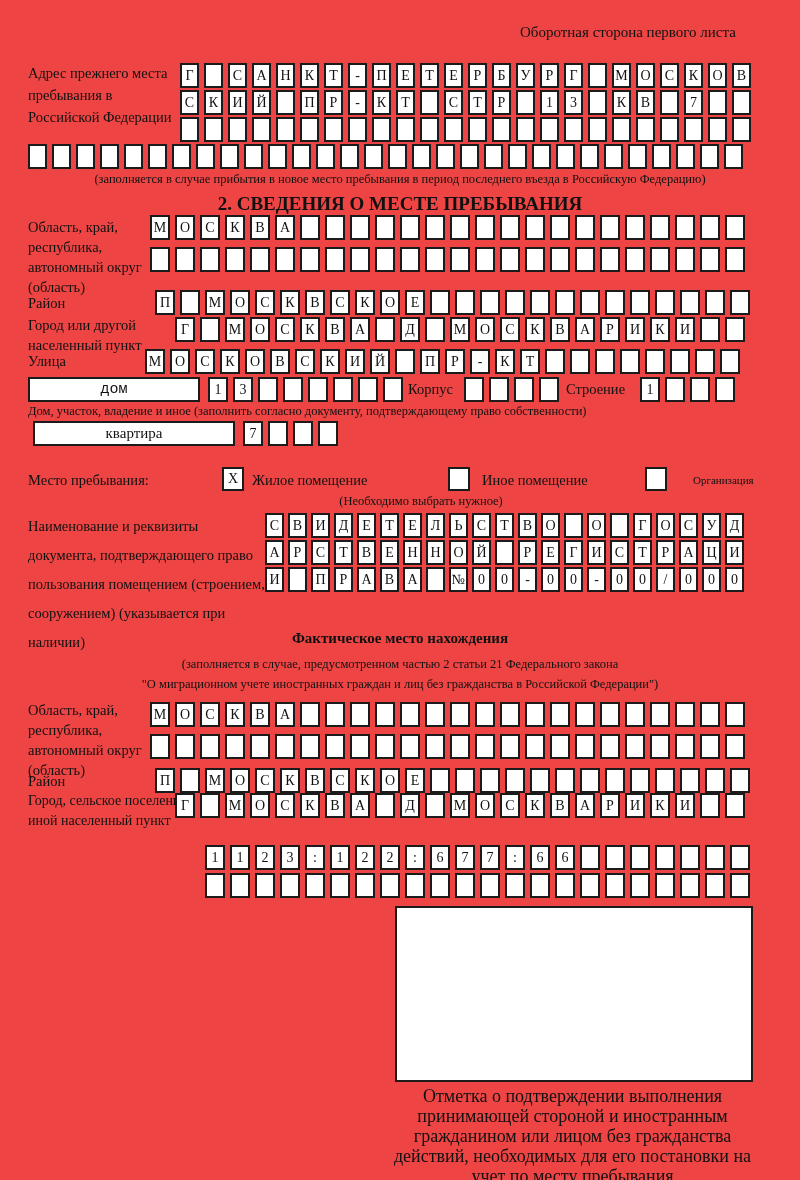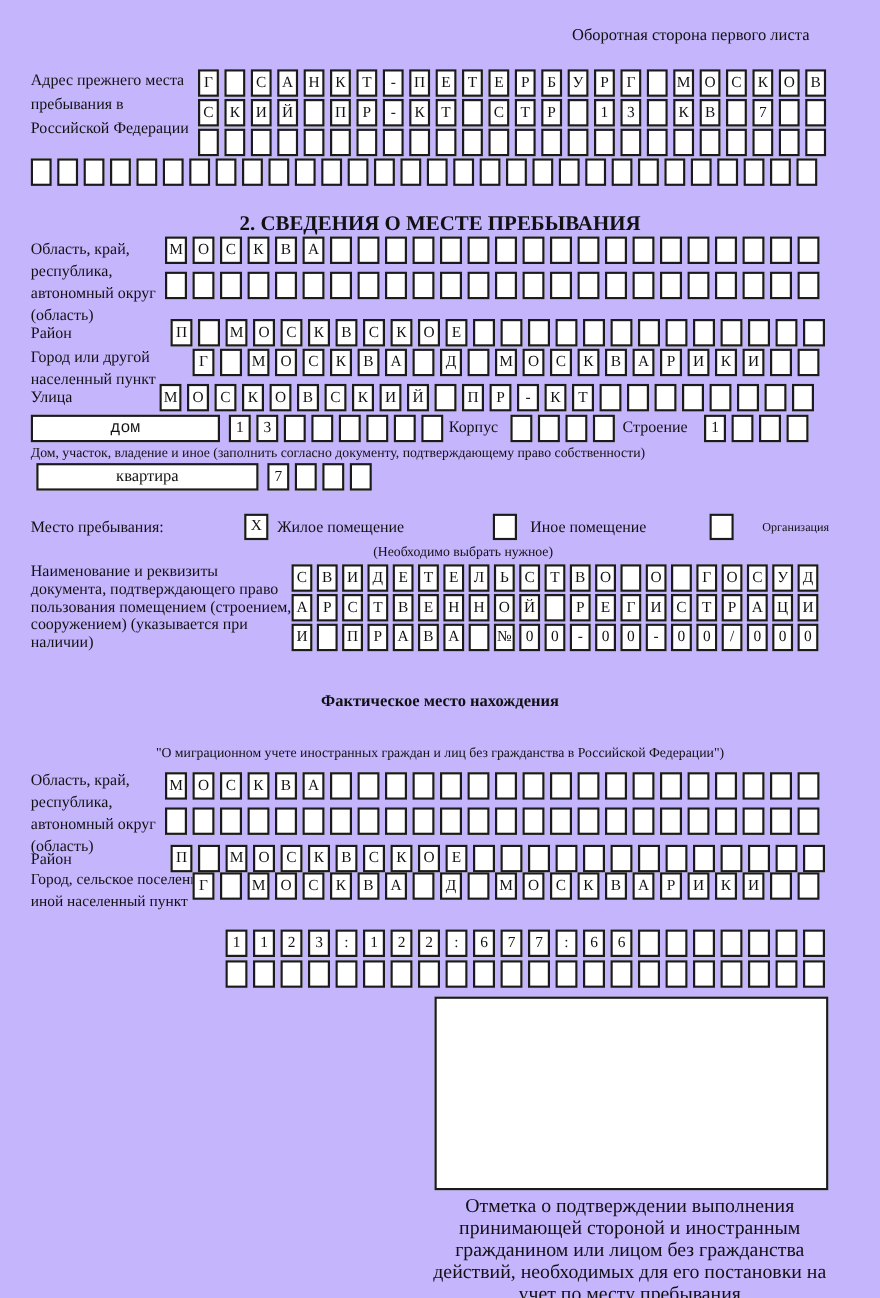--- a/index.html
+++ b/index.html
@@ -1,16 +1,16 @@
 <!DOCTYPE html>
 <html><head>
 <meta charset="utf-8">
 <style>
   html,body{margin:0;padding:0;background:#fff;}
-  .page{position:relative;width:800px;height:1180px;background:#c4b5fd;overflow:hidden;
+  .page{position:relative;width:800px;height:1180px;background:#ef4444;overflow:hidden;
         font-family:"Liberation Serif","DejaVu Serif",serif;color:#111;}
   .lbl{position:absolute;font-size:14.5px;line-height:20px;}
   .lbl-lg{line-height:22px;}
   .hdr{position:absolute;font-size:15px;}
   .title{position:absolute;left:0;width:100%;text-align:center;font-weight:bold;font-size:19px;}
   .note{position:absolute;font-size:12.5px;line-height:17px;}
   .note-c{left:0;width:100%;text-align:center;}
   .cells{position:absolute;display:flex;}
   .cell{width:16px;height:21px;border:2px solid #1b1b1b;margin-right:5px;
         text-align:center;font-size:14px;line-height:21px;background:#fff;flex:none;}
@@ -133,20 +133,21 @@
       <span class="cell"></span>
       <span class="cell"></span>
       <span class="cell"></span>
       <span class="cell"></span>
       <span class="cell"></span>
       <span class="cell"></span>
       <span class="cell"></span>
       <span class="cell"></span>
       <span class="cell"></span>
     </div>
+  <div class="note note-c" style="top:171px;">(заполняется в случае прибытия в новое место пребывания в период последнего въезда в Российскую Федерацию)</div>
 
   <div class="title" style="top:193px;">2. СВЕДЕНИЯ О МЕСТЕ ПРЕБЫВАНИЯ</div>
 
   <div class="lbl" style="left:28px;top:217px;width:125px;">Область, край, республика, автономный округ (область)</div>
   <div class="cells" style="left:150px;top:215px;">
       <span class="cell">М</span>
       <span class="cell">О</span>
       <span class="cell">С</span>
       <span class="cell">К</span>
       <span class="cell">В</span>
@@ -317,21 +318,21 @@
 
   <div class="lbl" style="left:28px;top:470px;">Место пребывания:</div>
   <div class="chk" style="left:222px;top:467px;">X</div>
   <div class="lbl" style="left:252px;top:470px;">Жилое помещение</div>
   <div class="chk" style="left:448px;top:467px;"></div>
   <div class="lbl" style="left:482px;top:470px;">Иное помещение</div>
   <div class="chk" style="left:645px;top:467px;"></div>
   <div class="lbl" style="left:693px;top:470px;font-size:11px;">Организация</div>
   <div class="note" style="left:301px;top:493px;width:240px;text-align:center;">(Необходимо выбрать нужное)</div>
 
-  <div class="lbl" style="left:28px;top:512px;width:240px;line-height:16px;">Наименование и реквизиты документа, подтверждающего право пользования помещением (строением, сооружением) (указывается при наличии)</div>
+  <div class="lbl" style="left:28px;top:512px;width:240px;line-height:29px;">Наименование и реквизиты документа, подтверждающего право пользования помещением (строением, сооружением) (указывается при наличии)</div>
   <div class="cells p23" style="left:265px;top:513px;">
       <span class="cell">С</span>
       <span class="cell">В</span>
       <span class="cell">И</span>
       <span class="cell">Д</span>
       <span class="cell">Е</span>
       <span class="cell">Т</span>
       <span class="cell">Е</span>
       <span class="cell">Л</span>
       <span class="cell">Ь</span>
@@ -389,20 +390,21 @@
       <span class="cell">-</span>
       <span class="cell">0</span>
       <span class="cell">0</span>
       <span class="cell">/</span>
       <span class="cell">0</span>
       <span class="cell">0</span>
       <span class="cell">0</span>
     </div>
 
   <div class="title" style="top:630px;font-size:15px;">Фактическое место нахождения</div>
+  <div class="note note-c" style="top:656px;">(заполняется в случае, предусмотренном частью 2 статьи 21 Федерального закона</div>
   <div class="note note-c" style="top:676px;">"О миграционном учете иностранных граждан и лиц без гражданства в Российской Федерации")</div>
 
   <div class="lbl" style="left:28px;top:700px;width:145px;">Область, край, республика, автономный округ (область)</div>
   <div class="cells" style="left:150px;top:702px;">
       <span class="cell">М</span>
       <span class="cell">О</span>
       <span class="cell">С</span>
       <span class="cell">К</span>
       <span class="cell">В</span>
       <span class="cell">А</span>

